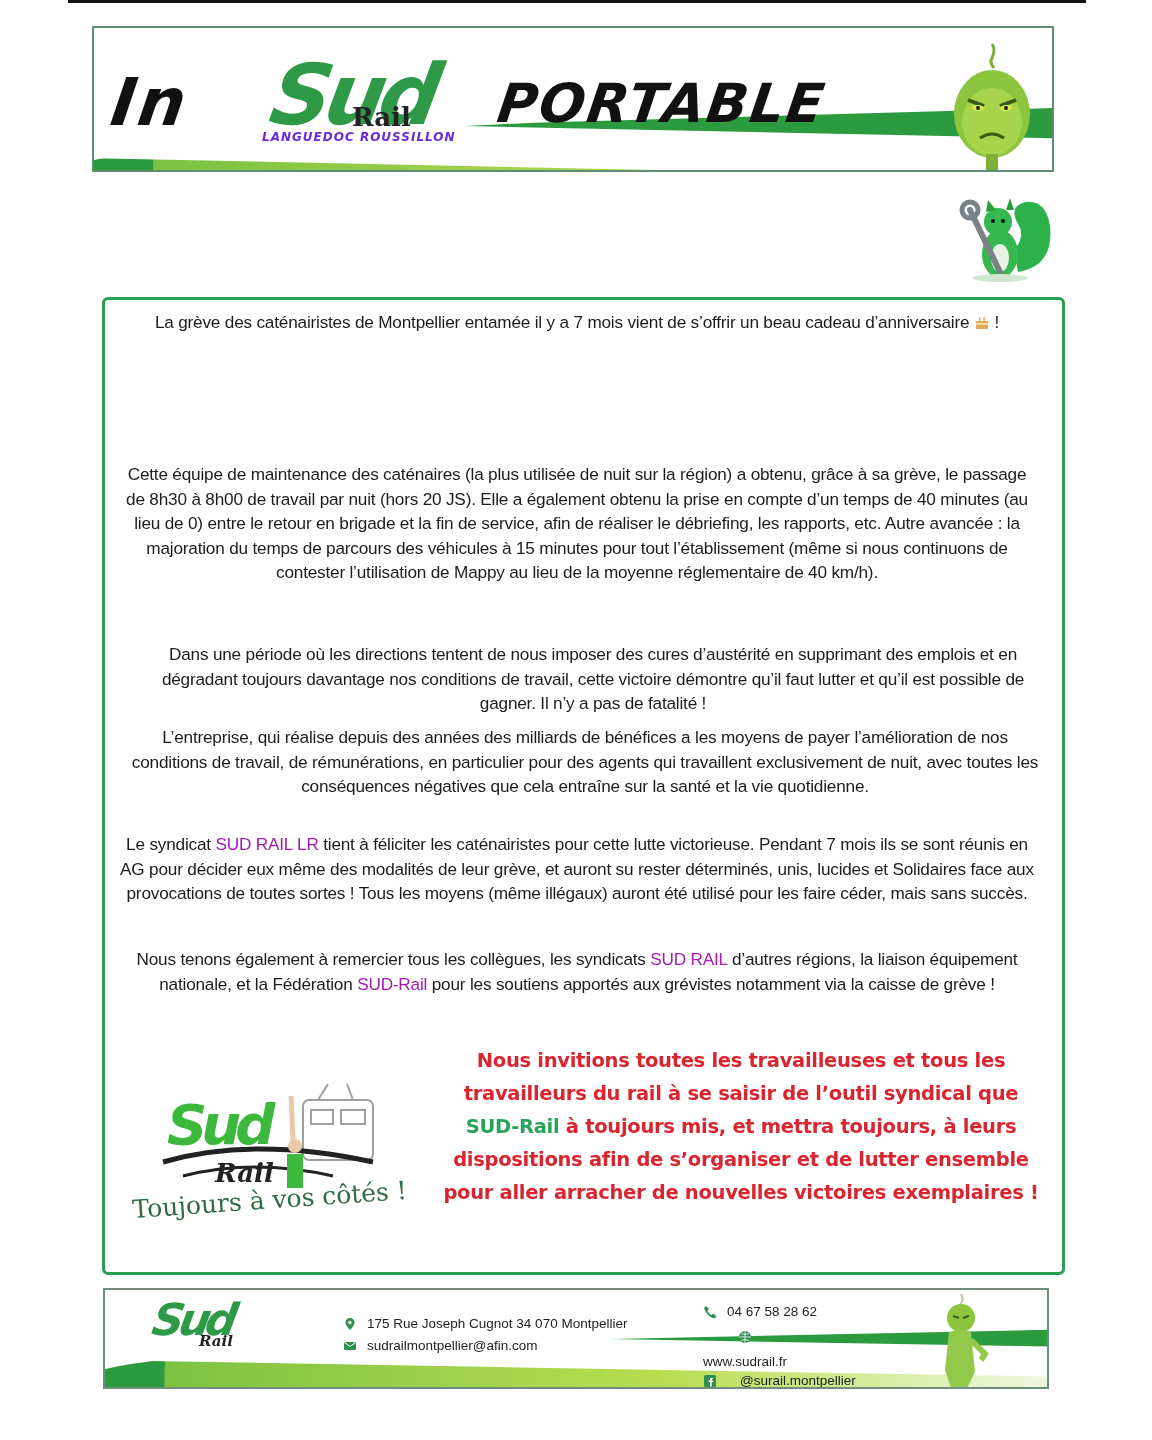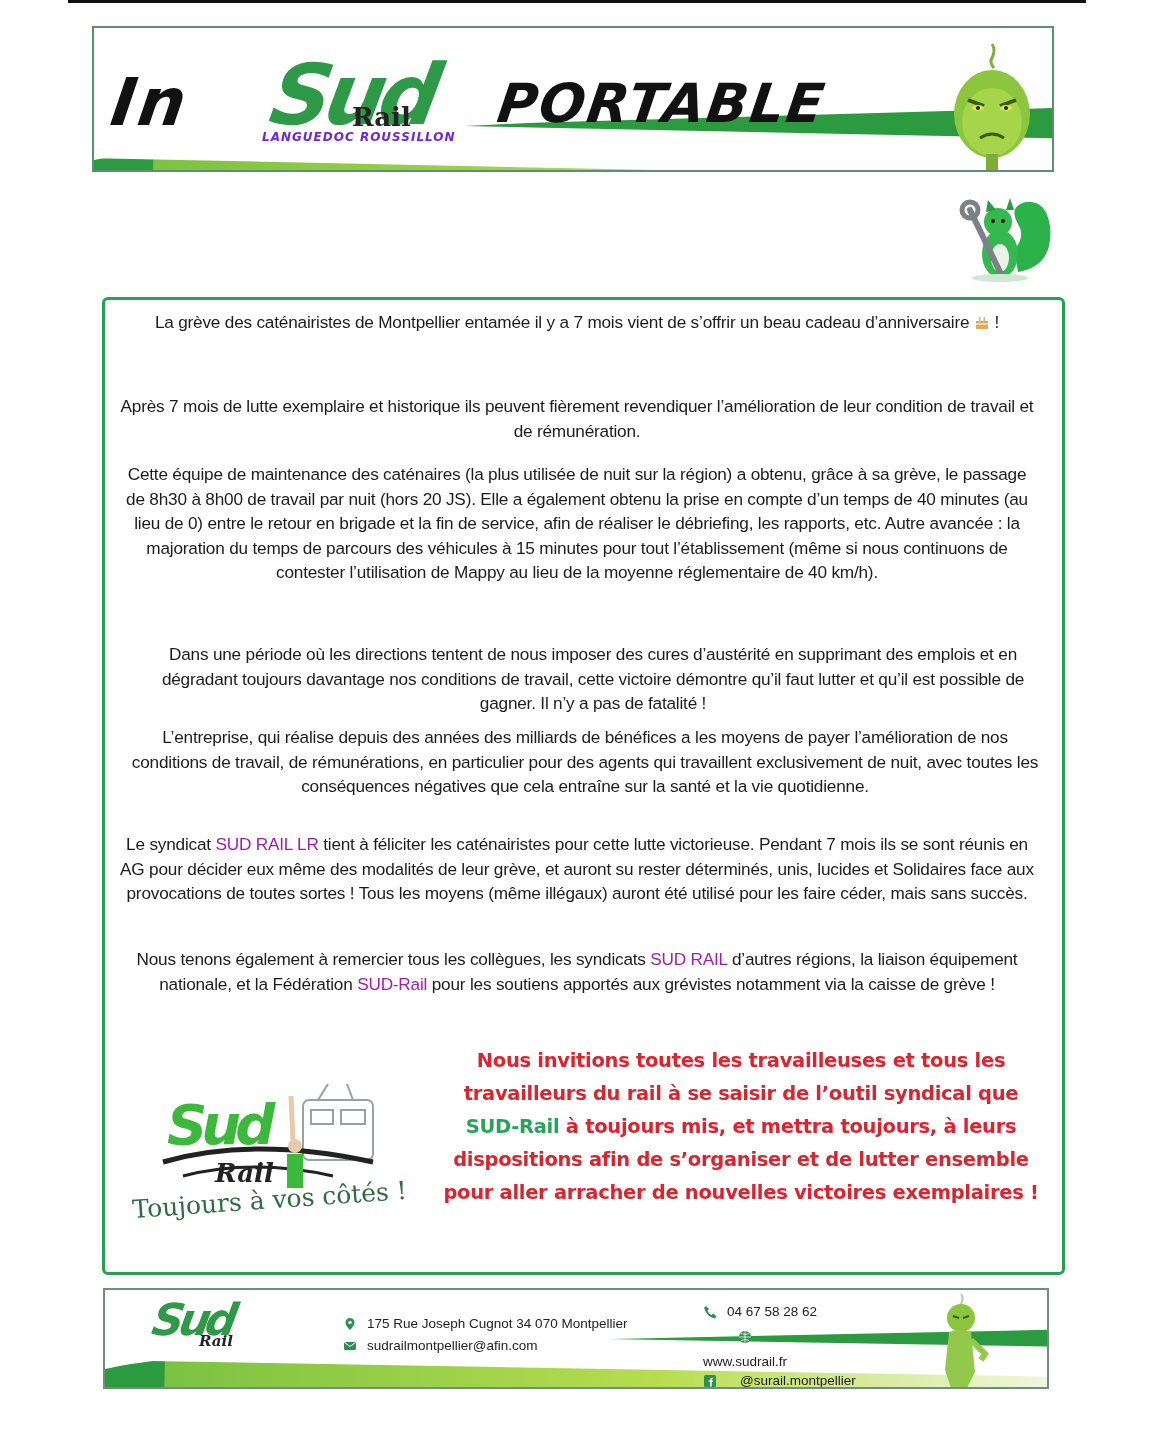--- a/index.html
+++ b/index.html
@@ -88,21 +88,20 @@
 </svg>
 
 <div class="content-box">
   <p class="para" style="top:10px;margin:0;"><span>La grève des caténairistes de Montpellier entamée il y a 7 mois vient de s’offrir un beau cadeau d’anniversaire </span><svg class="cake" viewBox="0 0 16 16">
         <rect x="2" y="7" width="12" height="8" fill="#e3a85a"></rect>
         <rect x="2" y="9" width="12" height="2" fill="#f6d9a6"></rect>
         <rect x="5" y="3" width="1.5" height="4" fill="#d9b36d"></rect>
         <rect x="9.5" y="3" width="1.5" height="4" fill="#d9b36d"></rect>
       </svg><span> !</span></p>
 
-  <p class="para" style="top:94px;margin:0;">Après 7 mois de lutte exemplaire et historique ils peuvent fièrement revendiquer l’amélioration de leur condition de travail et de rémunération.</p>
 
   <p class="para" style="top:162px;margin:0;">Cette équipe de maintenance des caténaires (la plus utilisée de nuit sur la région) a obtenu, grâce à sa grève, le passage de 8h30 à 8h00 de travail par nuit (hors 20 JS). Elle a également obtenu la prise en compte d’un temps de 40 minutes (au lieu de 0) entre le retour en brigade et la fin de service, afin de réaliser le débriefing, les rapports, etc. Autre avancée : la majoration du temps de parcours des véhicules à 15 minutes pour tout l’établissement (même si nous continuons de contester l’utilisation de Mappy au lieu de la moyenne réglementaire de 40 km/h).</p>
 
   <p class="para" style="top:326px;margin:16px;">Dans une période où  les directions tentent de nous imposer des cures d’austérité en supprimant des emplois et en dégradant toujours davantage nos conditions de travail, cette victoire démontre qu’il faut lutter et qu’il est possible de gagner. Il n’y a pas de fatalité !</p>
 
   <p class="para" style="top:417px;margin:8px;">L’entreprise, qui réalise depuis des années des milliards de bénéfices a les moyens de payer l’amélioration de nos conditions de travail, de rémunérations, en particulier pour des agents qui travaillent exclusivement de nuit, avec toutes les conséquences négatives que cela entraîne sur la santé et la vie quotidienne.</p>
 
   <p class="para" style="top:532px;margin:0;"><span>Le syndicat </span><span class="hl">SUD RAIL LR</span><span> tient à féliciter les caténairistes pour cette lutte victorieuse. Pendant 7 mois ils se sont réunis en AG pour décider eux même des modalités de leur grève, et auront su rester déterminés, unis, lucides et Solidaires face aux provocations de toutes sortes ! Tous les moyens (même illégaux) auront été utilisé pour les faire céder, mais sans succès.</span></p>
 
   <p class="para" style="top:647px;margin:0;"><span>Nous tenons également à remercier tous les collègues, les syndicats </span><span class="hl">SUD RAIL</span><span> d’autres régions, la liaison équipement nationale, et la Fédération </span><span class="hl">SUD-Rail</span><span> pour les soutiens apportés aux grévistes notamment via la caisse de grève !</span></p>

